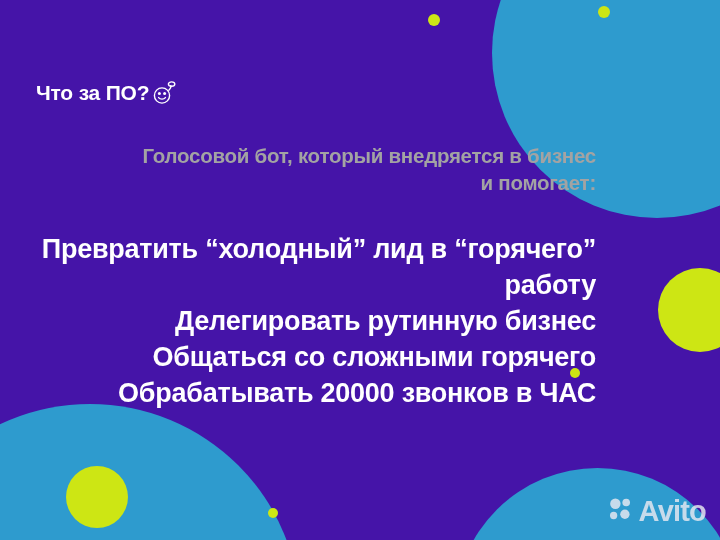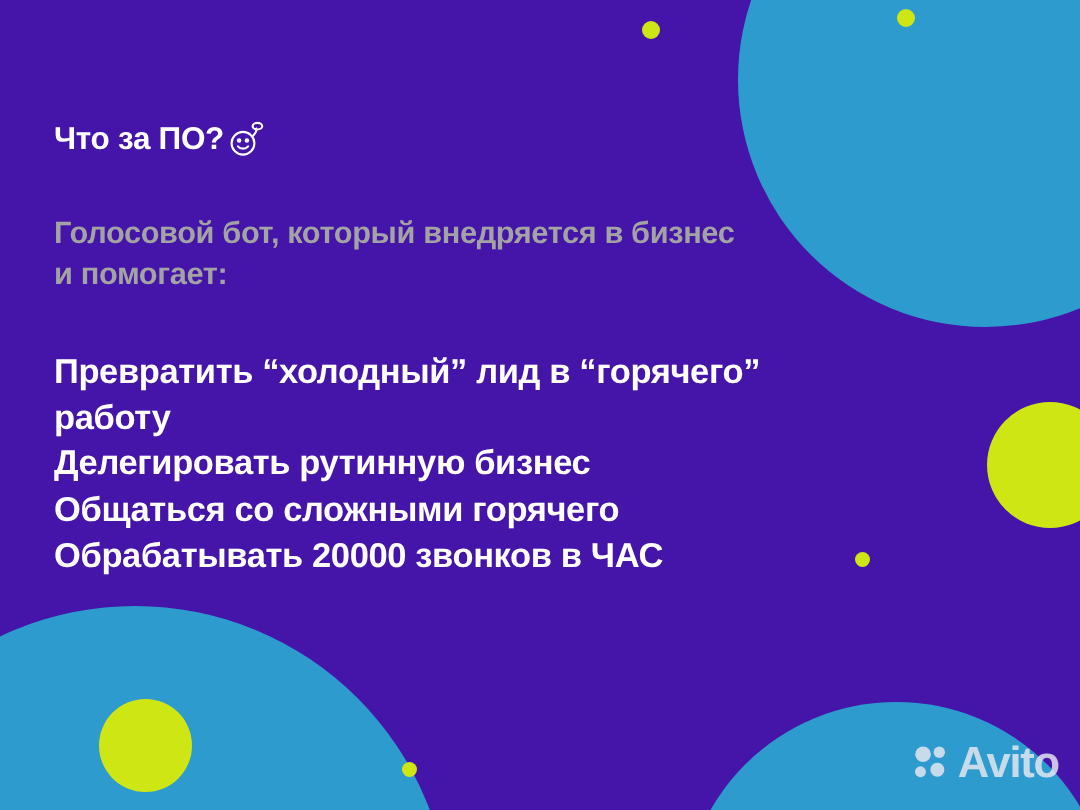--- a/index.html
+++ b/index.html
@@ -68,20 +68,21 @@
   #dot-mid-right { left: 570px; top: 368px; width: 10px; height: 10px; }
   #dot-bottom-left { left: 268px; top: 508px; width: 10px; height: 10px; }
 
   
   #content {
     position: absolute;
     left: 36px;
     top: 80px;
     width: 560px;
     z-index: 5;
+    text-align: right;
   }
   .heading-row {
     display: flex;
     align-items: center;
     gap: 1px;
   }
   #heading-text {
     color: #FFFFFF;
     font-size: 21px;
     font-weight: bold;
@@ -103,34 +104,34 @@
     font-size: 20.5px;
     font-weight: bold;
     line-height: 1.32;
     letter-spacing: -0.25px;
   }
   #lead-block .ln { display: block; white-space: pre; }
 
   #bullets {
     margin-top: 36px;
     color: #FFFFFF;
-    font-size: 23px;
+    font-size: 27px;
     font-weight: bold;
     line-height: 1.33;
     letter-spacing: -0.25px;
   }
   #bullets .bullet-line { display: block; white-space: pre; }
 
   
   #avito-watermark {
     position: absolute;
     right: 14px;
     bottom: 14px;
     display: flex;
-    align-items: flex-start;
+    align-items: center;
     gap: 5px;
     z-index: 10;
     opacity: 0.82;
   }
   #avito-mark { display: block; }
   #avito-wordmark {
     color: #E9EAF2;
     font-size: 29px;
     font-weight: bold;
     letter-spacing: -0.8px;

